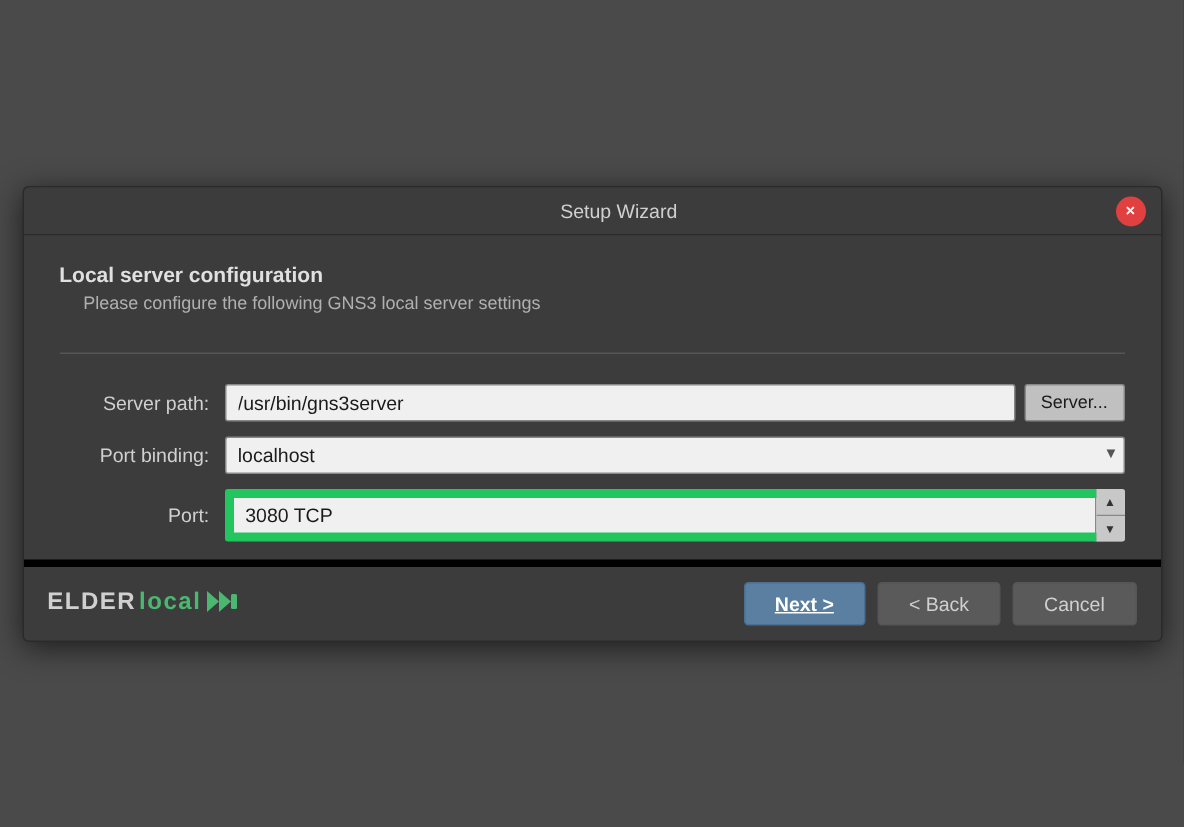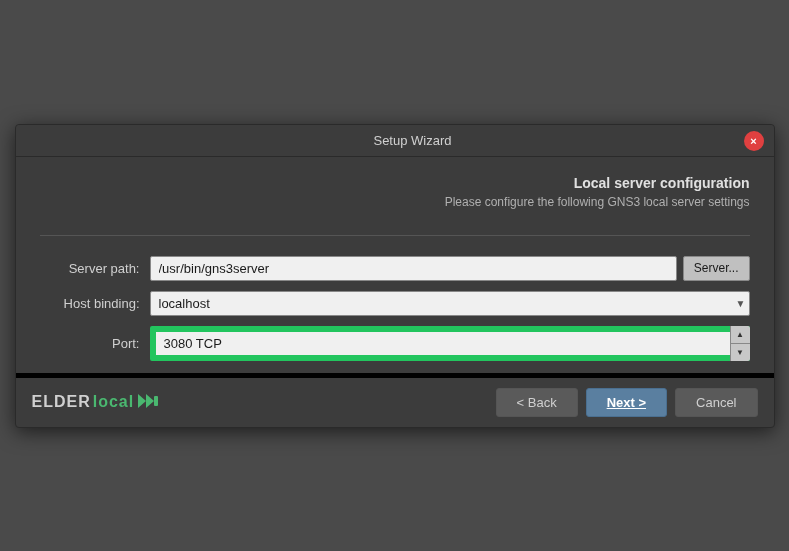--- a/index.html
+++ b/index.html
@@ -63,21 +63,20 @@
 
     .content-area {
       padding: 18px 24px 12px 24px;
       flex: 1;
       display: flex;
       flex-direction: column;
     }
 
     .section-header {
       margin-bottom: 26px;
-      text-align: right;
     }
 
     .section-title {
       color: #e0e0e0;
       font-size: 14px;
       font-weight: bold;
       margin-bottom: 4px;
     }
 
     .section-subtitle {
@@ -315,21 +314,21 @@
 
       <div class="form-row">
         <label class="form-label">Server path:</label>
         <div class="server-path-container">
           <input type="text" class="server-path-input" value="/usr/bin/gns3server" style="">
           <button class="browse-btn">Server...</button>
         </div>
       </div>
 
       <div class="form-row">
-        <label class="form-label">Host binding:</label>
+        <label class="form-label">Port binding:</label>
         <div class="host-select-container">
           <select class="host-select">
             <option value="localhost">localhost</option>
             <option value="0.0.0.0">0.0.0.0</option>
             <option value="127.0.0.1">127.0.0.1</option>
           </select>
           <span class="select-arrow">▼</span>
         </div>
       </div>
 
@@ -355,19 +354,19 @@
       <span class="logo-text logo-node">local</span>
       <span class="logo-icon">
         <svg width="20" height="14" viewBox="0 0 20 14">
           <polygon points="0,0 8,7 0,14" fill="#4ab870"></polygon>
           <polygon points="8,0 16,7 8,14" fill="#4ab870"></polygon>
           <rect x="16" y="2" width="4" height="10" rx="1" fill="#4ab870"></rect>
         </svg>
       </span>
     </div>
     <div class="footer-buttons">
+      <button class="footer-btn btn-next">Next &gt;</button>
       <button class="footer-btn btn-back">&lt; Back</button>
-      <button class="footer-btn btn-next">Next &gt;</button>
       <button class="footer-btn btn-cancel">Cancel</button>
     </div>
   </div>
 
 </div>
 
 </body></html>

